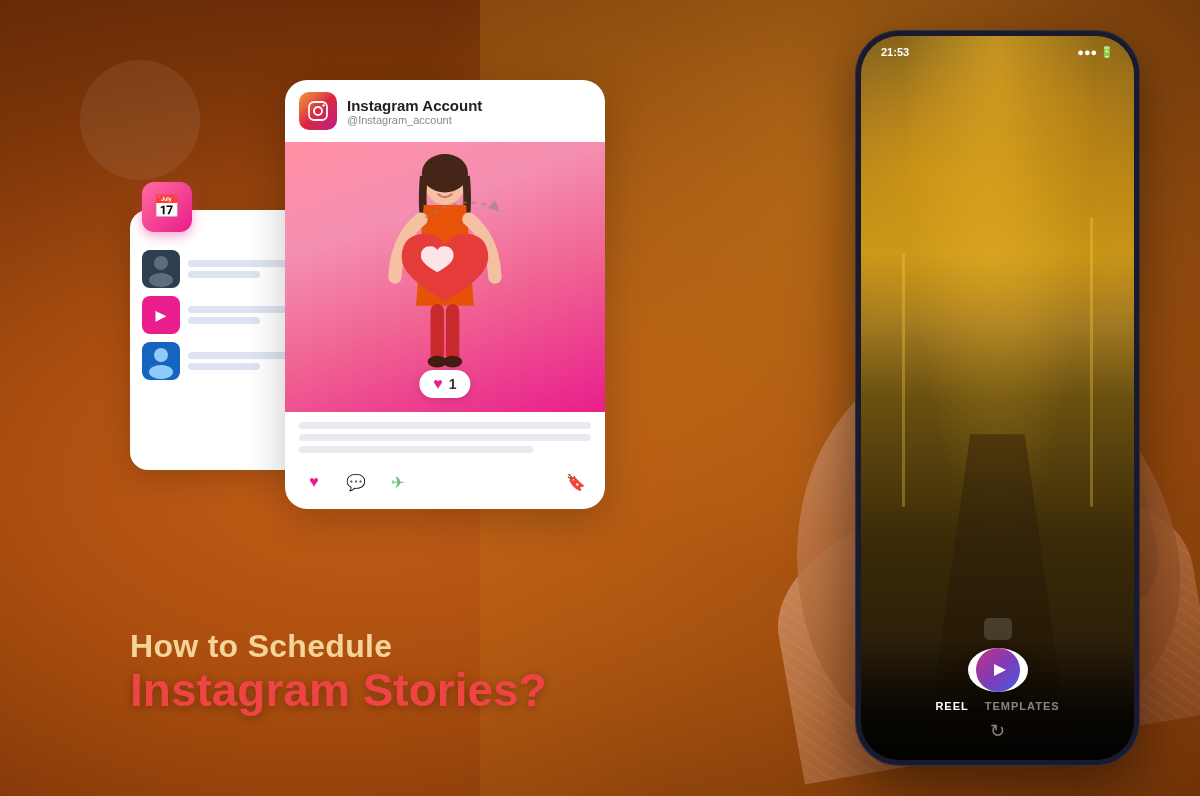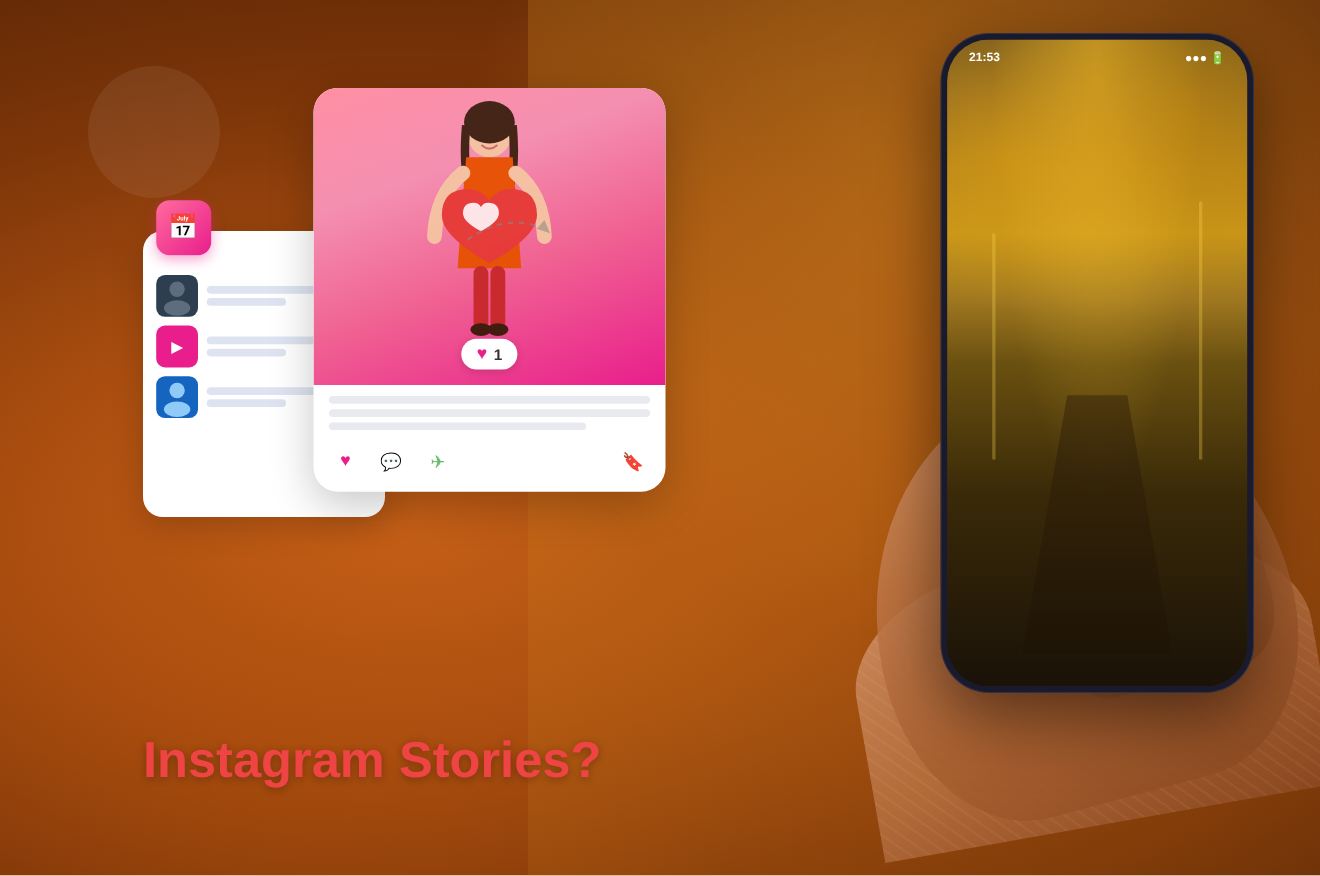--- a/index.html
+++ b/index.html
@@ -315,21 +315,21 @@
       top: 30px;
       width: 320px;
       height: 680px;
       z-index: 5;
     }
 
     .phone-body {
       position: absolute;
       right: 0; top: 0;
       width: 285px;
-      height: 600px;
+      height: 736px;
       background: #1a1a2e;
       border-radius: 44px;
       box-shadow: 0 20px 60px rgba(0,0,0,0.5), inset 0 0 0 1px rgba(255,255,255,0.1);
       overflow: hidden;
       padding-left: 20px;
     }
 
     .phone-screen {
       position: absolute;
       inset: 6px;
@@ -609,20 +609,33 @@
           <div class="sched-line short"></div>
         </div>
         <div class="sched-check checked">✓</div>
       </div>
 
     </div>
   </div>
 
   <div class="insta-card">
 
+    <div class="insta-header">
+      <div class="insta-logo">
+        <svg width="22" height="22" viewBox="0 0 22 22" fill="none">
+          <rect x="2" y="2" width="18" height="18" rx="5" stroke="white" stroke-width="1.8" fill="none"></rect>
+          <circle cx="11" cy="11" r="4" stroke="white" stroke-width="1.8" fill="none"></circle>
+          <circle cx="16.5" cy="5.5" r="1.2" fill="white"></circle>
+        </svg>
+      </div>
+      <div class="insta-account-info">
+        <div class="insta-account-name">Instagram Account</div>
+        <div class="insta-account-handle">@Instagram_account</div>
+      </div>
+    </div>
 
     <div class="insta-image">
 
       <div class="woman-figure">
         <svg class="woman-svg" viewBox="0 0 160 260" fill="none" xmlns="http://www.w3.org/2000/svg">
 
           <ellipse cx="80" cy="30" rx="22" ry="25" fill="#f5c5a3"></ellipse>
 
           <ellipse cx="80" cy="22" rx="24" ry="20" fill="#3a2010"></ellipse>
           <path d="M58 25 Q55 60 60 80" stroke="#3a2010" stroke-width="8" fill="none"></path>
@@ -689,22 +702,45 @@
         <div class="street-path"></div>
 
         <div style="position:absolute;top:30%;left:15%;width:3px;height:35%;background:rgba(255,220,80,0.3);border-radius:2px;"></div>
         <div style="position:absolute;top:25%;right:15%;width:3px;height:40%;background:rgba(255,220,80,0.3);border-radius:2px;"></div>
 
         <div class="phone-statusbar">
           <span>21:53</span>
           <span>●●● 🔋</span>
         </div>
 
+        <div class="phone-bottom-ui">
+
+          <div class="phone-bottom-icons">
+            <div class="phone-icon"></div>
+          </div>
+
+          <div class="reel-btn">
+            <div class="reel-btn-inner">
+              <svg width="24" height="24" viewBox="0 0 24 24" fill="none">
+                <polygon points="8,6 20,12 8,18" fill="white"></polygon>
+              </svg>
+            </div>
+          </div>
+
+          <div class="reel-labels">
+            <span class="reel-label-active">REEL</span>
+            <span class="reel-label-inactive">TEMPLATES</span>
+          </div>
+
+          <div style="color:rgba(255,255,255,0.5);font-size:18px;">↻</div>
+
+        </div>
       </div>
 
     </div>
   </div>
 
 </div>
 
 <div class="text-section">
+  <div class="text-how-to">How to Schedule</div>
   <div class="text-main-title">Instagram Stories?</div>
 </div>
 
 </body></html>

